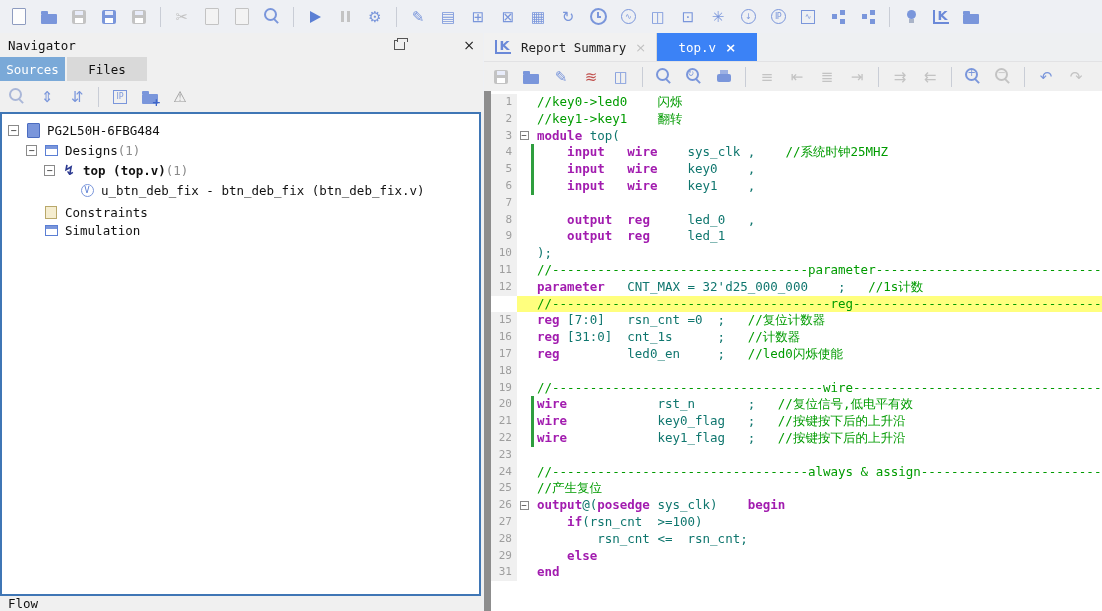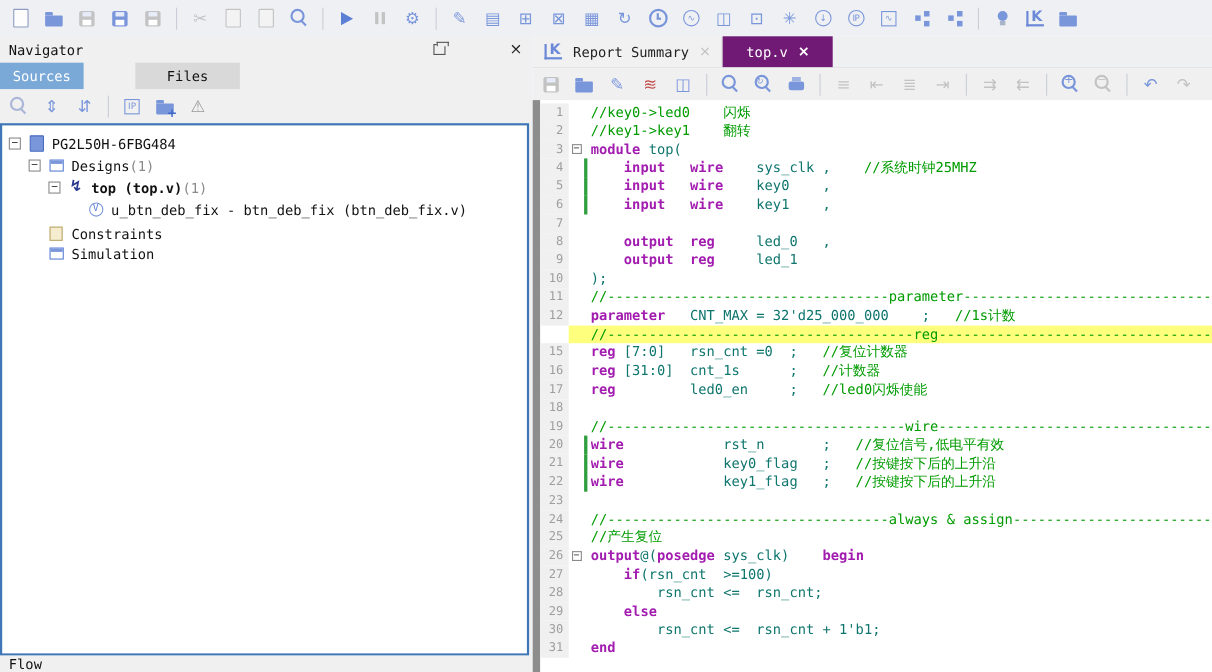--- a/index.html
+++ b/index.html
@@ -74,21 +74,21 @@
   .ti-constraints .in{width:12px;height:13px;background:#f5edd0;border:1px solid #b9a86a;box-sizing:border-box;}
   .tlabel.b{font-weight:bold;}
   .cnt{color:#8a8a8a;}
   #flow-header{position:absolute;bottom:0;left:0;right:0;height:15px;background:#f0f0f0;display:flex;align-items:flex-start;padding-left:8px;font-size:12.5px;line-height:15px;}
 
   
   #right{position:absolute;top:33px;left:484px;right:0;bottom:0;background:#fff;}
   #ed-tabs{position:absolute;top:0;left:0;right:0;height:28px;background:#eef0f2;display:flex;border-bottom:1px solid #e2e2e4;}
   .etab{display:flex;align-items:center;padding:0 10px;font-size:12.5px;gap:9px;flex:none;}
   .etab:not(.act){background:#f1f1f1;border-right:1px solid #d8d8d8;color:#222;}
-  .etab.act{background:#701a75;color:#fff;min-width:80px;justify-content:center;}
+  .etab.act{background:#3b82f6;color:#fff;min-width:80px;justify-content:center;}
   .etclose{font-family:"DejaVu Sans",sans-serif;font-size:13px;}
   .etab:not(.act) .etclose{color:#c0c0c0;}
   .etab.act .etclose{color:#fff;font-weight:bold;}
   #ed-tools{position:absolute;top:29px;left:0;right:0;height:29px;background:#f0f0f0;display:flex;align-items:center;padding-left:2px;}
   #code{position:absolute;top:58px;left:0;right:0;bottom:0;background:#fff;overflow:hidden;}
   .gstrip{position:absolute;left:0;top:0;width:7px;height:100%;background:#8d8d8d;}
   #code-lines{position:absolute;left:0;top:0;right:0;padding-top:3px;}
   .cl{display:flex;height:16.8px;line-height:16.8px;font-size:12.5px;}
   .ln{width:26px;flex:none;margin-left:7px;background:#f0f0f0;color:#9e9e9e;text-align:right;padding-right:5px;font-size:11px;box-sizing:border-box;}
   .ln.cur{color:#333;margin-top:37px;}
@@ -186,22 +186,22 @@
       </span>
     </div>
 
   <div id="left">
     <div id="nav-header">
       <span id="nav-title">Navigator</span>
       <span class="ifloat"></span>
       <span class="iclose">×</span>
     </div>
     <div id="nav-tabs">
-        <div class="ntab act" style="width: 76px;">Sources</div>
-        <div class="ntab" style="width: 95px; margin-left: 45px;">Files</div>
+        <div class="ntab act" style="width: 65px;">Sources</div>
+        <div class="ntab" style="width: 80px;">Files</div>
       </div>
     <div id="nav-tools">
         <span class="tbi mag pale">
           <i class="sh"></i>
         </span>
         <span class="tbi glyph">⇕</span>
         <span class="tbi glyph">⇵</span>
         <span class="sep"></span>
         <span class="tbi box">
           <i class="in">IP</i>
@@ -542,28 +542,20 @@
           </div>
           <div class="cl">
             <span class="ln">29</span>
             <span class="cbody">
               <span class="foldc"></span>
               <span class="cbar"></span>
               <span class="ctext"><span class="s-t">    </span><span class="s-k">else</span></span>
             </span>
           </div>
           <div class="cl">
-            <span class="ln">30</span>
-            <span class="cbody">
-              <span class="foldc"></span>
-              <span class="cbar"></span>
-              <span class="ctext"><span class="s-t">        rsn_cnt &lt;=  rsn_cnt + 1'b1;</span></span>
-            </span>
-          </div>
-          <div class="cl">
             <span class="ln">31</span>
             <span class="cbody">
               <span class="foldc"></span>
               <span class="cbar"></span>
               <span class="ctext"><span class="s-k">end</span></span>
             </span>
           </div>
         </div>
     </div>
   </div>

